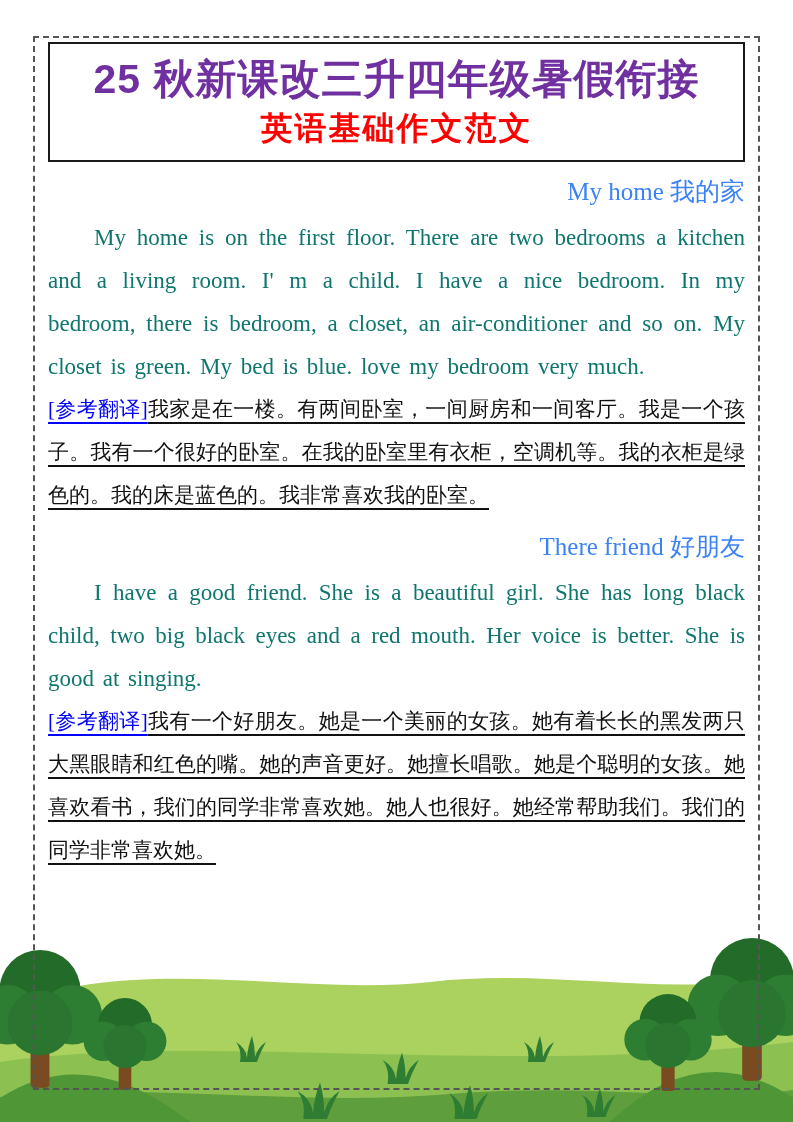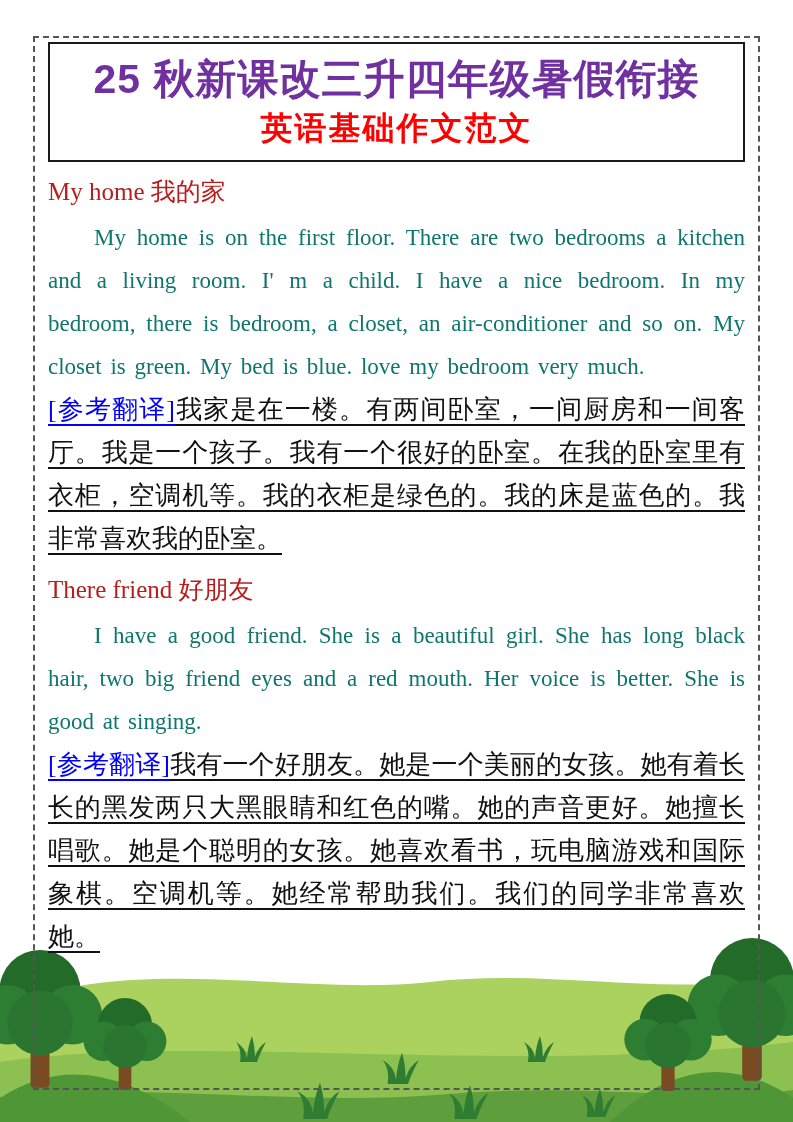--- a/index.html
+++ b/index.html
@@ -48,38 +48,38 @@
     font-family: "Liberation Sans", sans-serif;
     font-weight: 700;
     font-size: 32px;
     line-height: 44px;
     color: #ff0000;
     letter-spacing: 2px;
     text-align: center;
   }
   .section-heading {
     margin: 12px 0 6px 0;
-    text-align: left;
+    text-align: right;
     font-weight: 400;
     font-size: 25px;
     line-height: 36px;
-    color: #b91c1c;
+    color: #3b82f6;
   }
   .para-en {
     margin: 0;
     font-size: 23px;
     line-height: 43px;
     color: #0f766e;
     text-align: justify;
     text-indent: 2em;
     word-spacing: 3px;
   }
   .para-cn {
     margin: 0;
-    font-size: 26px;
+    font-size: 21px;
     line-height: 43px;
     color: #111111;
     text-align: justify;
   }
   .cn-tag {
     color: #0000ff;
     text-decoration: underline;
     text-underline-offset: 6px;
   }
   .cn-text {
@@ -130,17 +130,17 @@
     <div class="header-box">
       <div class="header-title">25 秋新课改三升四年级暑假衔接</div>
       <div class="header-subtitle">英语基础作文范文</div>
     </div>
 
     <h2 class="section-heading">My home 我的家</h2>
     <p class="para-en">My home is on the first floor. There are two bedrooms a kitchen and a living room. I' m a child. I have a nice bedroom. In my bedroom, there is bedroom, a closet, an air-conditioner and so on. My closet is green. My bed is blue. love my bedroom very much.</p>
     <p class="para-cn"><span class="cn-tag">[参考翻译]</span><span class="cn-text">我家是在一楼。有两间卧室，一间厨房和一间客厅。我是一个孩子。我有一个很好的卧室。在我的卧室里有衣柜，空调机等。我的衣柜是绿色的。我的床是蓝色的。我非常喜欢我的卧室。</span></p>
 
     <h2 class="section-heading">There friend 好朋友</h2>
-    <p class="para-en">I have a good friend. She is a beautiful girl. She has long black hair, two big friend eyes and a red mouth. Her voice is better. She is good at singing.</p>
-    <p class="para-cn"><span class="cn-tag">[参考翻译]</span><span class="cn-text">我有一个好朋友。她是一个美丽的女孩。她有着长长的黑发两只大黑眼睛和红色的嘴。她的声音更好。她擅长唱歌。她是个聪明的女孩。她喜欢看书，玩电脑游戏和国际象棋。空调机等。她经常帮助我们。我们的同学非常喜欢她。</span></p>
+    <p class="para-en">I have a good friend. She is a beautiful girl. She has long black child, two big black eyes and a red mouth. Her voice is better. She is good at singing.</p>
+    <p class="para-cn"><span class="cn-tag">[参考翻译]</span><span class="cn-text">我有一个好朋友。她是一个美丽的女孩。她有着长长的黑发两只大黑眼睛和红色的嘴。她的声音更好。她擅长唱歌。她是个聪明的女孩。她喜欢看书，我们的同学非常喜欢她。她人也很好。她经常帮助我们。我们的同学非常喜欢她。</span></p>
 
   </div>
 </div>
 
 </body></html>

